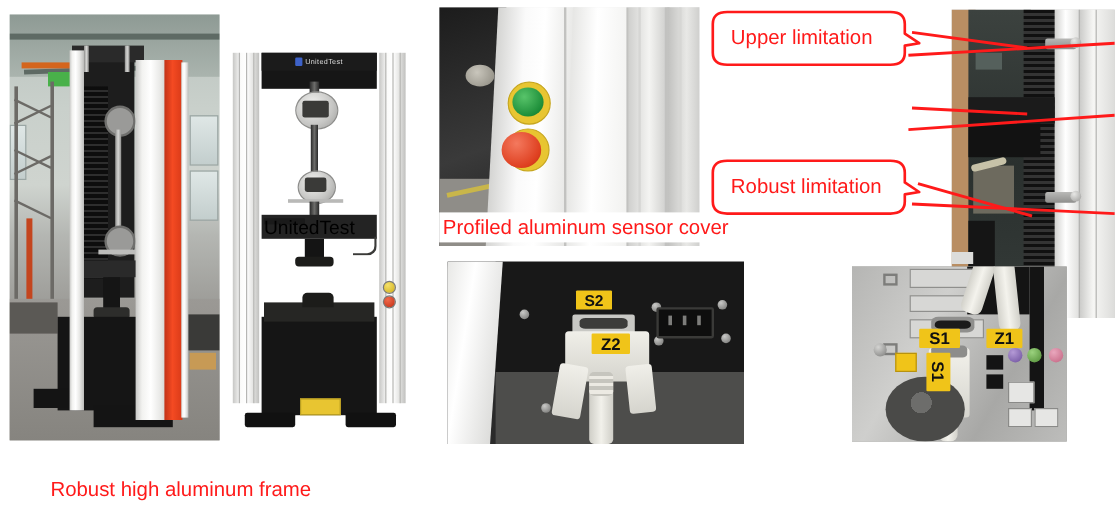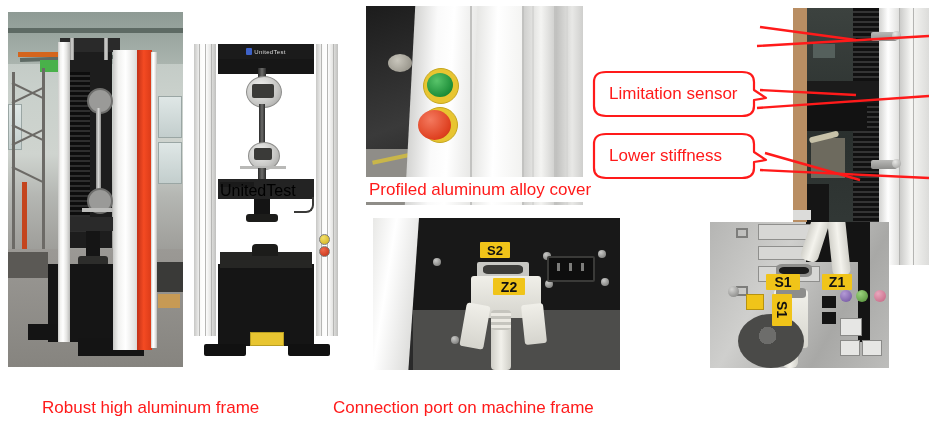--- a/index.html
+++ b/index.html
@@ -259,21 +259,21 @@
     <div class="c-seam" style="left:188px;top:0;height:212px;"></div>
     <div class="c-seam" style="left:200px;top:0;height:212px;background:#d6d6d4;"></div>
 
     <div class="c-btn-ring" style="left:57px;top:62px;width:34px;height:34px;"></div>
     <div class="c-btn c-green" style="left:61px;top:67px;width:26px;height:24px;"></div>
     <div class="c-btn-ring" style="left:56px;top:101px;width:34px;height:34px;"></div>
     <div class="c-btn c-red" style="left:52px;top:104px;width:33px;height:30px;"></div>
   </div>
 
   <div id="cover-caption">
-    <span class="txt">Profiled aluminum alloy cover</span>
+    <span class="txt">Profiled aluminum sensor cover</span>
   </div>
 
   <div class="photo" id="photo-port">
     <div class="pp-black"></div>
     <div class="pp-floor"></div>
     <div class="pp-white"></div>
 
     <div class="pp-screw" style="left:60px;top:40px;"></div>
     <div class="pp-screw" style="left:170px;top:34px;"></div>
     <div class="pp-screw" style="left:225px;top:32px;"></div>
@@ -373,31 +373,30 @@
     <line x1="760" y1="27" x2="856" y2="40" stroke="#ff1a1a" stroke-width="2.4"></line>
     <line x1="757" y1="46" x2="929" y2="36" stroke="#ff1a1a" stroke-width="2.4"></line>
 
     <line x1="760" y1="90" x2="856" y2="95" stroke="#ff1a1a" stroke-width="2.4"></line>
     <line x1="757" y1="108" x2="929" y2="96" stroke="#ff1a1a" stroke-width="2.4"></line>
 
     <line x1="765" y1="153" x2="860" y2="180" stroke="#ff1a1a" stroke-width="2.4"></line>
     <line x1="760" y1="170" x2="929" y2="178" stroke="#ff1a1a" stroke-width="2.4"></line>
   </svg>
 
-
-  <div class="callout" style="left:592px;top:70px;">
+  <div class="callout" style="left:592px;top:8px;">
     <svg width="176" height="50" viewBox="0 0 176 50">
       <path d="M14,2 H150 Q162,2 162,12 V20 L174,28 L162,30 V36 Q162,46 150,46 H14 Q2,46 2,36 V12 Q2,2 14,2 Z" fill="#ffffff" stroke="#ff1a1a" stroke-width="2.2" stroke-linejoin="round"></path>
     </svg>
-    <span class="label" style="left:17px;top:15px;">Limitation sensor</span>
-  </div>
+    <span class="label" style="left:17px;top:15px;">Upper limitation</span>
+  </div>
+
 
   <div class="callout" style="left:592px;top:132px;">
     <svg width="176" height="50" viewBox="0 0 176 50">
       <path d="M14,2 H150 Q162,2 162,12 V20 L174,28 L162,30 V36 Q162,46 150,46 H14 Q2,46 2,36 V12 Q2,2 14,2 Z" fill="#ffffff" stroke="#ff1a1a" stroke-width="2.2" stroke-linejoin="round"></path>
     </svg>
-    <span class="label" style="left:17px;top:15px;">Lower stiffness</span>
+    <span class="label" style="left:17px;top:15px;">Robust limitation</span>
   </div>
 
   <div class="caption" style="left:42px;top:398px;">Robust high aluminum frame</div>
-  <div class="caption" style="left:333px;top:398px;">Connection port on machine frame</div>
 
 </div>
 
 </body></html>

